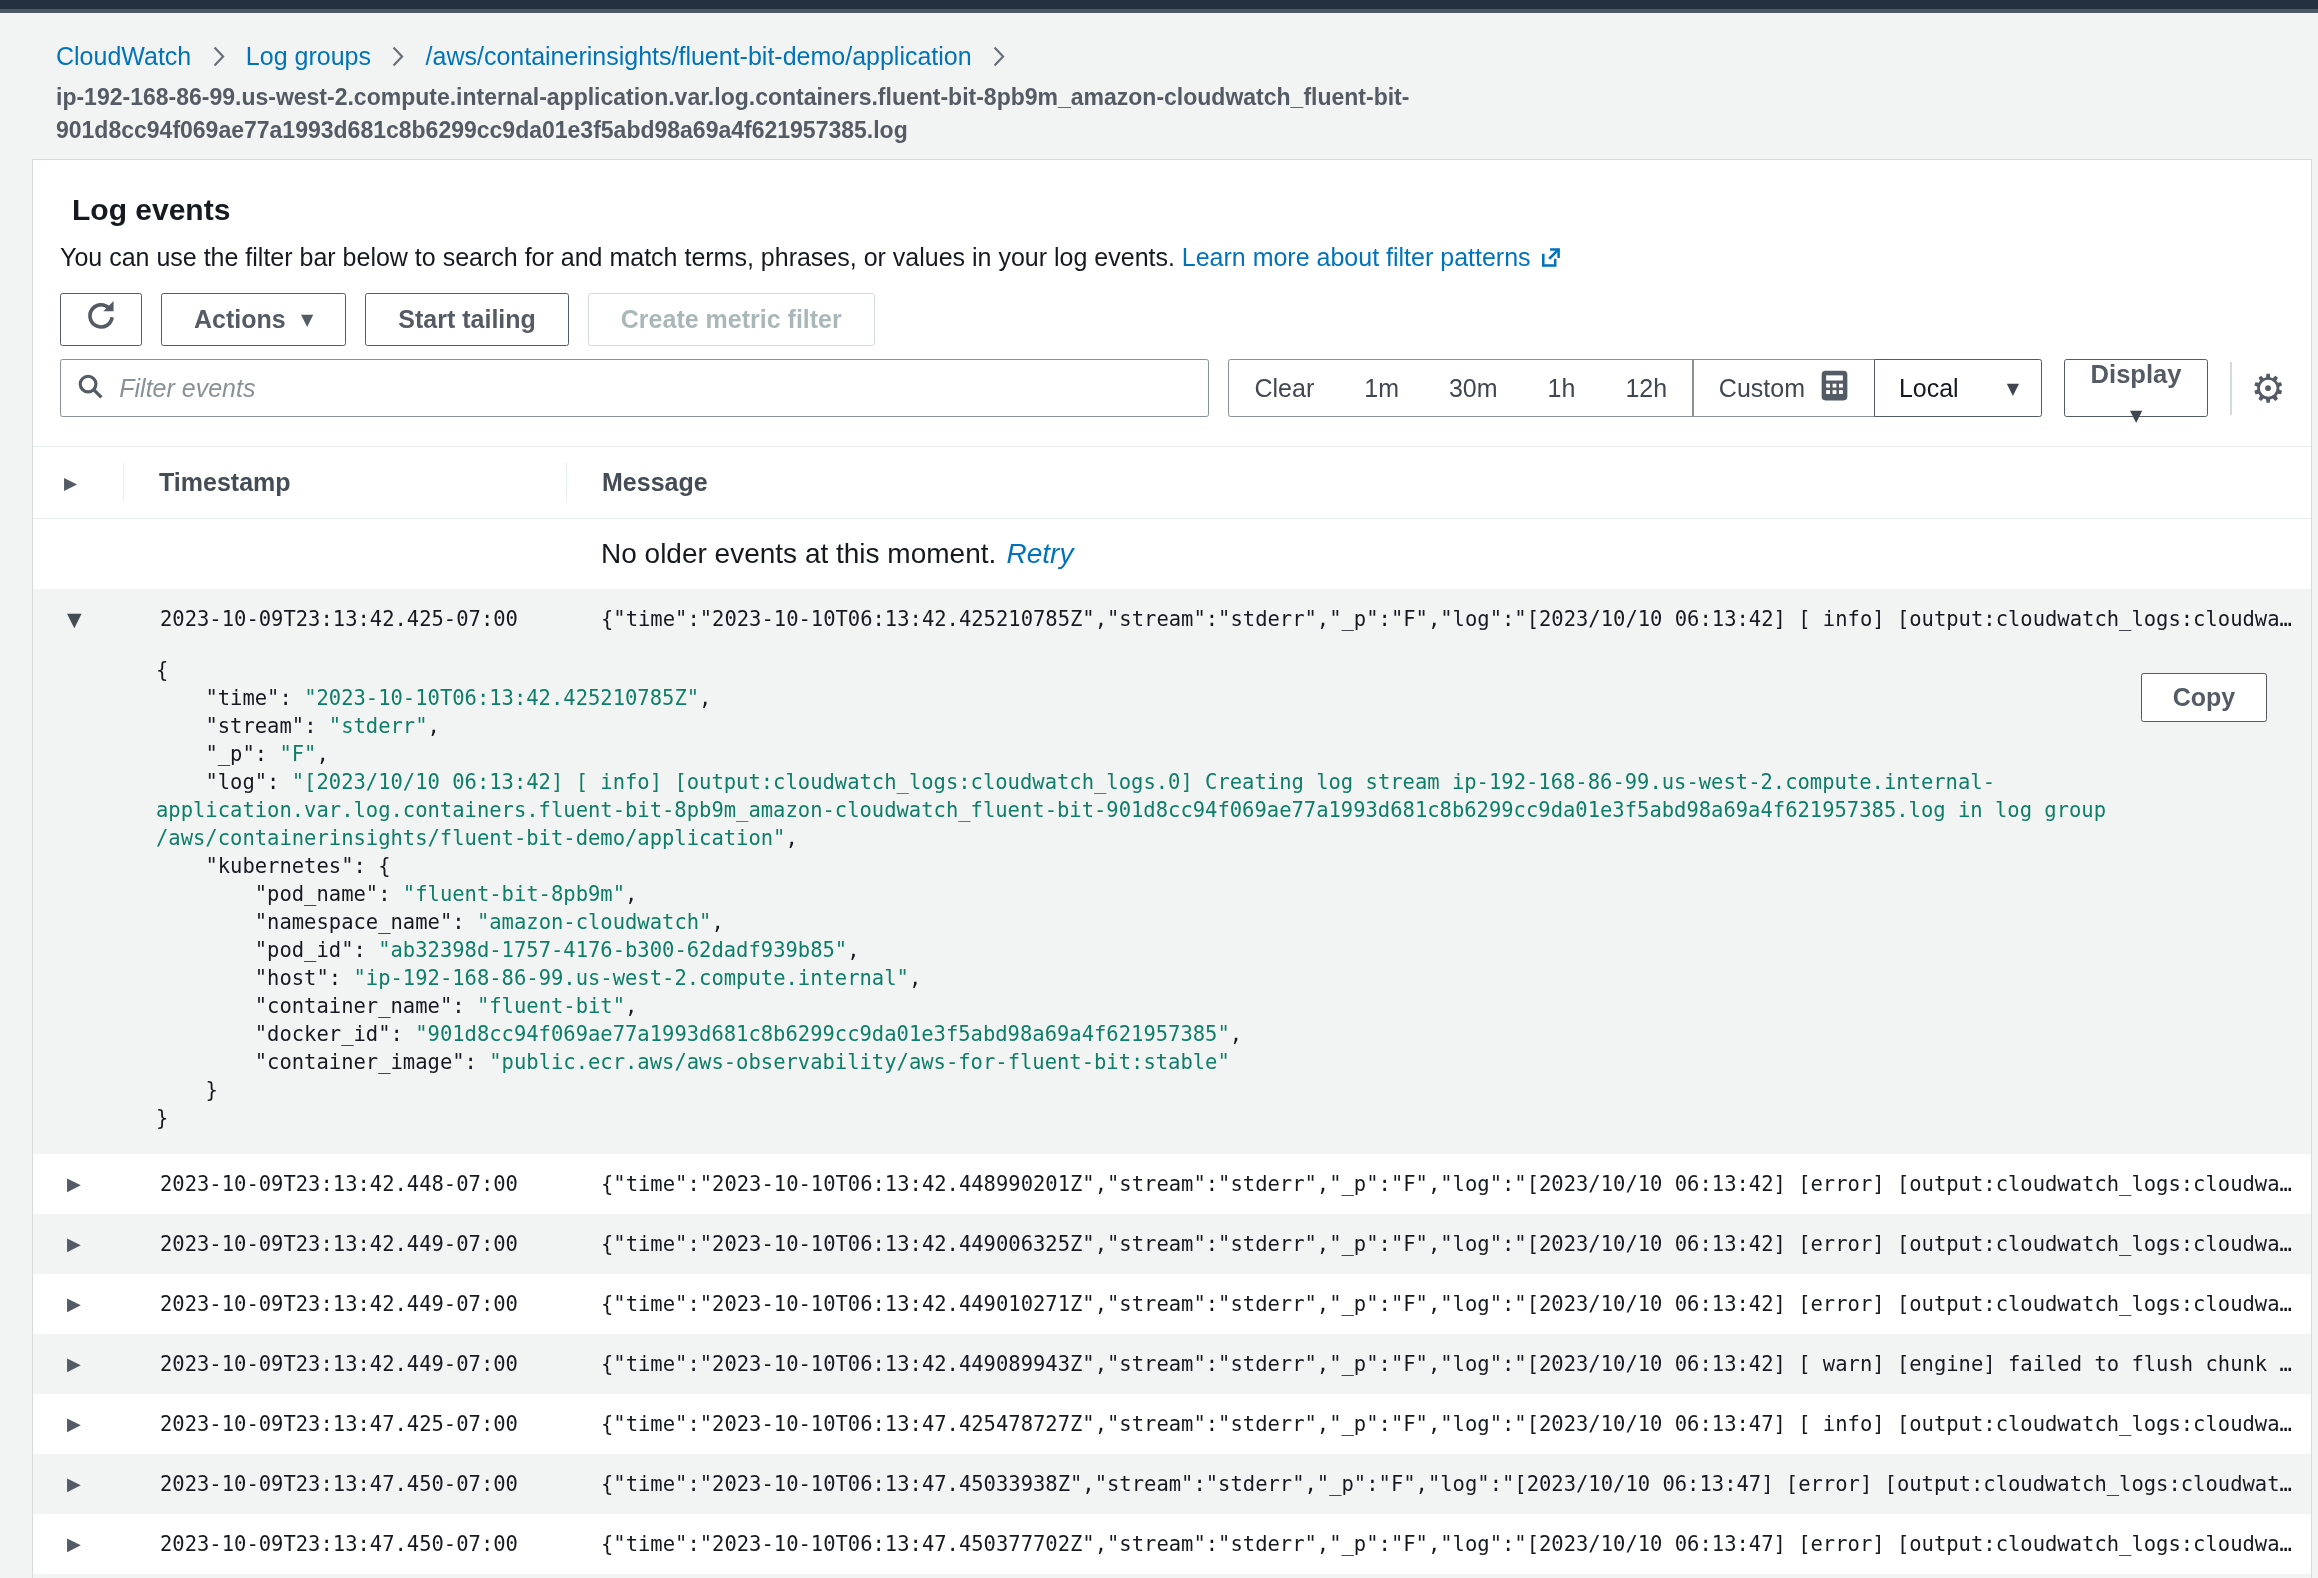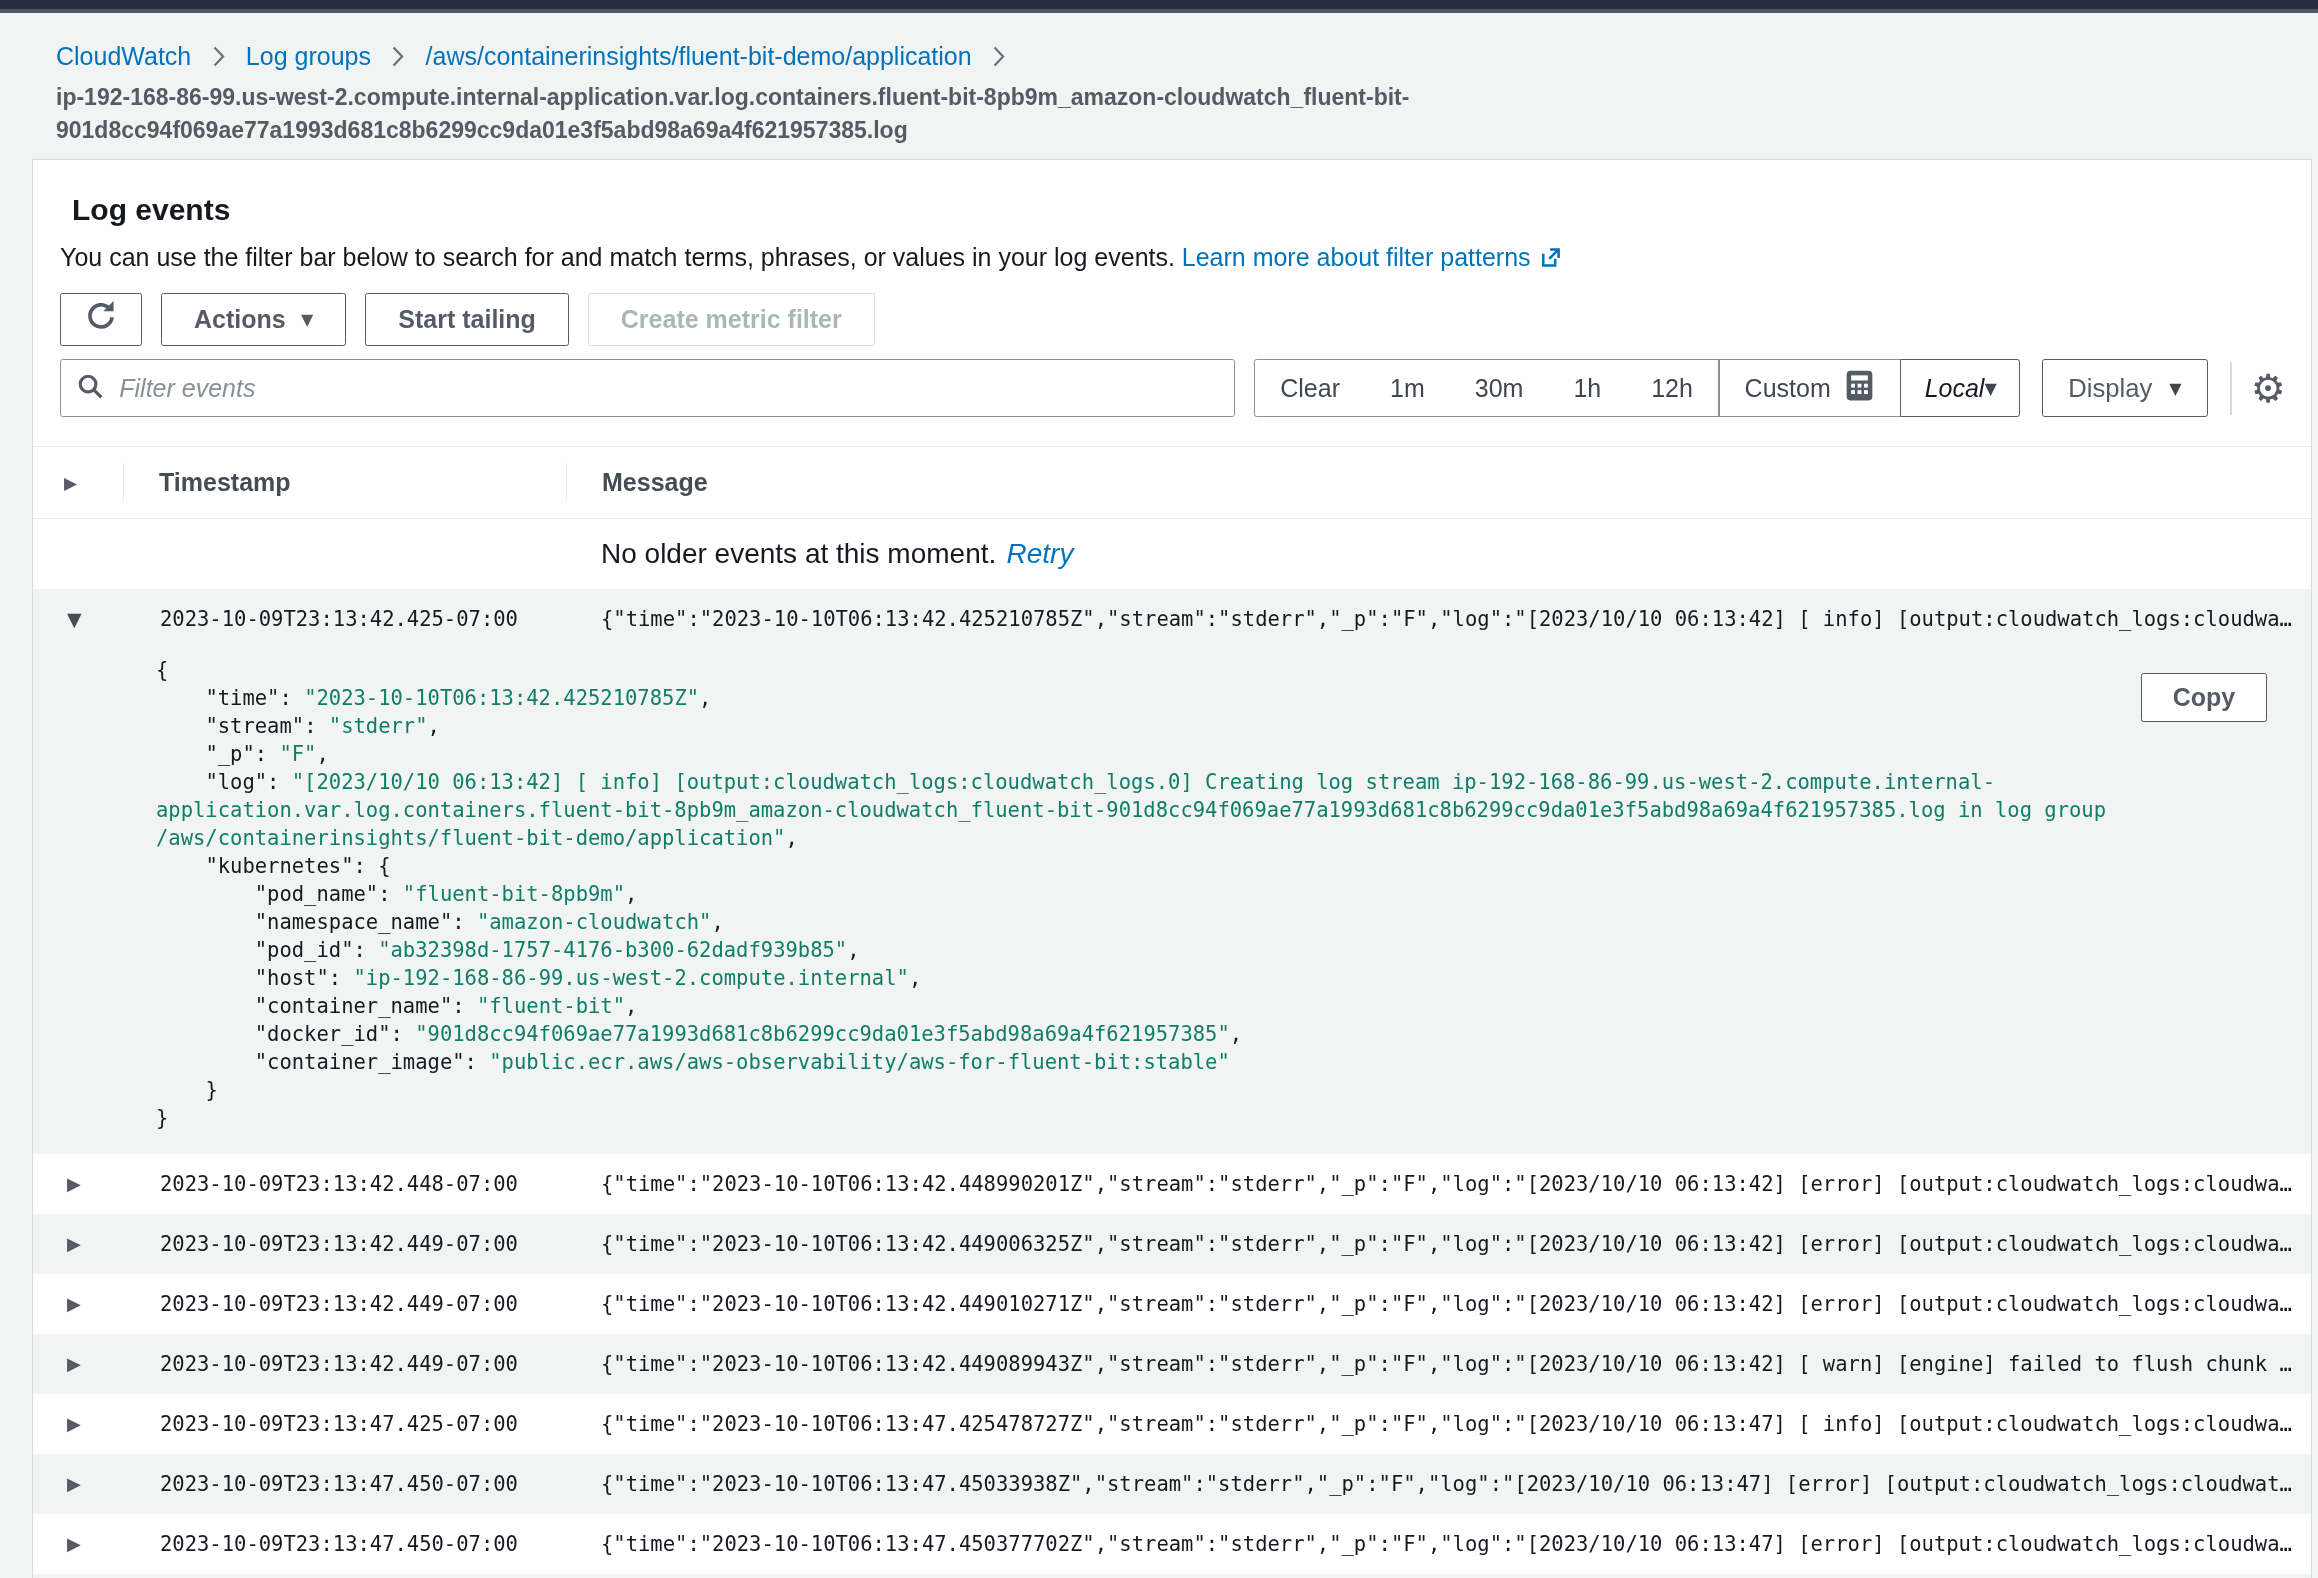--- a/index.html
+++ b/index.html
@@ -58,27 +58,27 @@
   }
   .search-box input::placeholder { color:#879196; font-style:italic; }
   .range-group {
     margin-left:19px; height:58px; border:1.7px solid #879196; border-radius:2.6px 0 0 2.6px;
     background:#fff; display:flex; align-items:center;
   }
   .range-item { padding:0 25px; font-size:25px; color:#414750; cursor:pointer; white-space:nowrap; display:flex; align-items:center; gap:13.6px; }
   .range-sep { width:1.7px; align-self:stretch; background:#879196; }
   .tz-box {
     height:58px; border:1.7px solid #545b64; border-radius:0 2.6px 2.6px 0; margin-left:-1.7px; z-index:1;
-    background:#fff; display:flex; align-items:center; padding:0 22px 0 24px;
-    font-size:25px; color:#16191f; cursor:pointer;font-style:italic;
+    background:#fff; display:flex; align-items:center; gap:48px; padding:0 22px 0 24px;
+    font-size:25px; color:#16191f; cursor:pointer;
   }
   .tz-box .caret, .display-btn .caret { font-size:16px; color:#3f4650; }
   .display-btn {
     margin-left:22px; height:58px; border:1.7px solid #545b64; border-radius:2.6px; background:#fff;
-    display:flex; align-items:center; gap:17px; padding:0 25.6px; font-size:25.6px; font-weight:400; color:#545b64; cursor:pointer;
+    display:flex; align-items:center; gap:17px; padding:0 25.6px; font-size:25.6px; font-weight:700; color:#545b64; cursor:pointer;flex-direction:column;
   }
   .vdiv { width:1.7px; height:53px; background:#d5dbdb; margin-left:22px; }
   .gear-btn { margin-left:19px; font-size:39px; color:#545b64; cursor:pointer; line-height:1; background:none; border:none; padding:0; }
 
   
   .logtable { margin-top:29px; font-family:"DejaVu Sans Mono", monospace; font-size:20.5px; }
   .thead {
     display:flex; align-items:center; height:73px;
     border-top:1.7px solid #eaeded; border-bottom:1.7px solid #eaeded;
     font-family:"Liberation Sans", sans-serif; font-weight:700; font-size:25px; color:#444c56;

